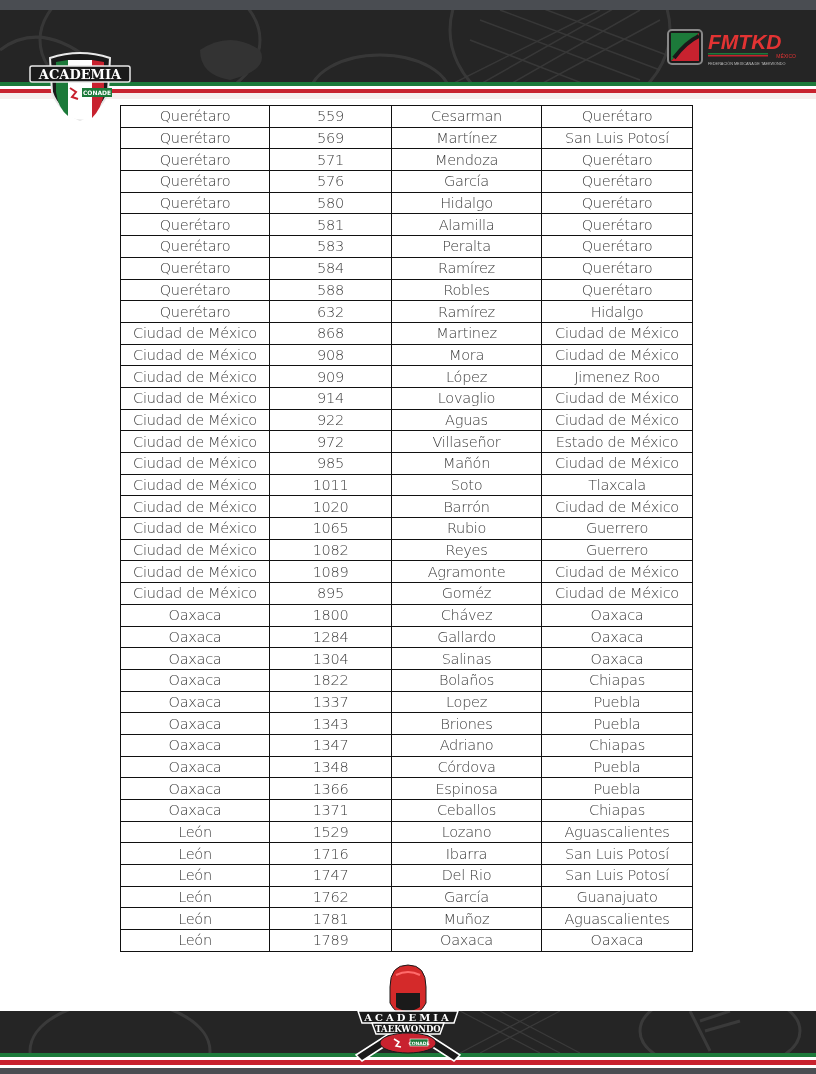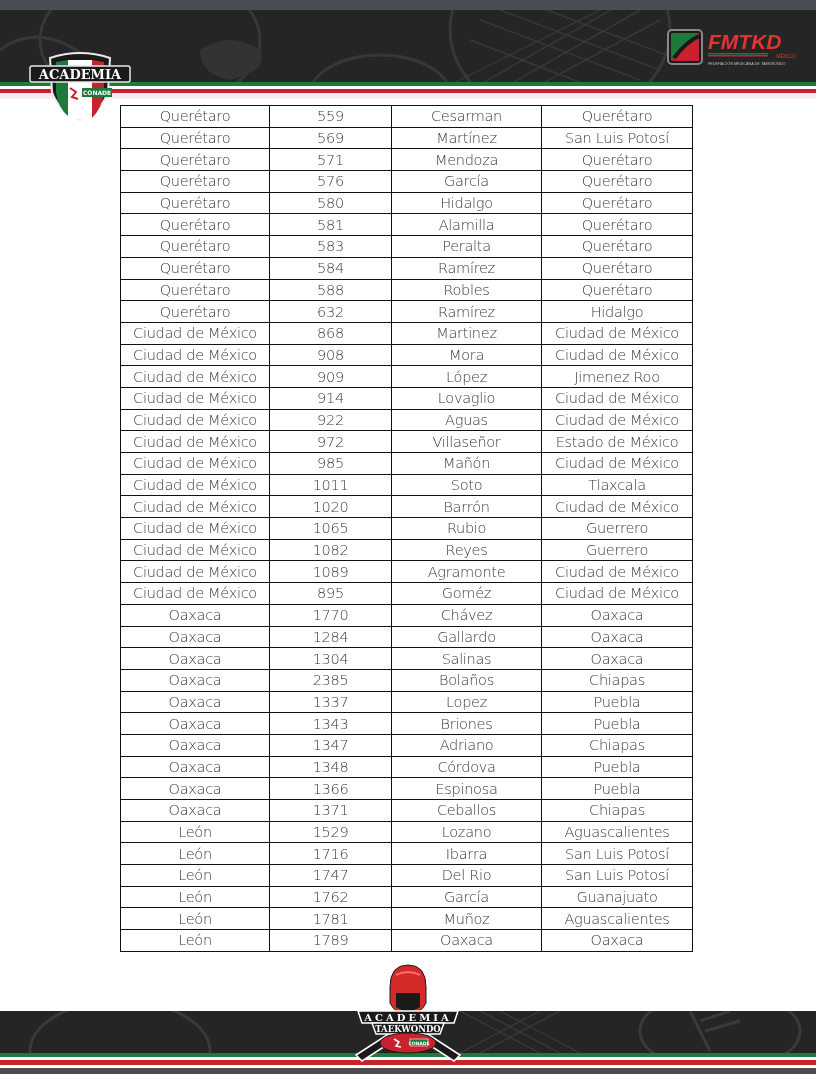--- a/index.html
+++ b/index.html
@@ -226,39 +226,39 @@
         <td>Ciudad de México</td>
       </tr>
       <tr>
         <td>Ciudad de México</td>
         <td>895</td>
         <td>Goméz</td>
         <td>Ciudad de México</td>
       </tr>
       <tr>
         <td>Oaxaca</td>
-        <td>1770</td>
+        <td>1800</td>
         <td>Chávez</td>
         <td>Oaxaca</td>
       </tr>
       <tr>
         <td>Oaxaca</td>
         <td>1284</td>
         <td>Gallardo</td>
         <td>Oaxaca</td>
       </tr>
       <tr>
         <td>Oaxaca</td>
         <td>1304</td>
         <td>Salinas</td>
         <td>Oaxaca</td>
       </tr>
       <tr>
         <td>Oaxaca</td>
-        <td>2385</td>
+        <td>1822</td>
         <td>Bolaños</td>
         <td>Chiapas</td>
       </tr>
       <tr>
         <td>Oaxaca</td>
         <td>1337</td>
         <td>Lopez</td>
         <td>Puebla</td>
       </tr>
       <tr>

